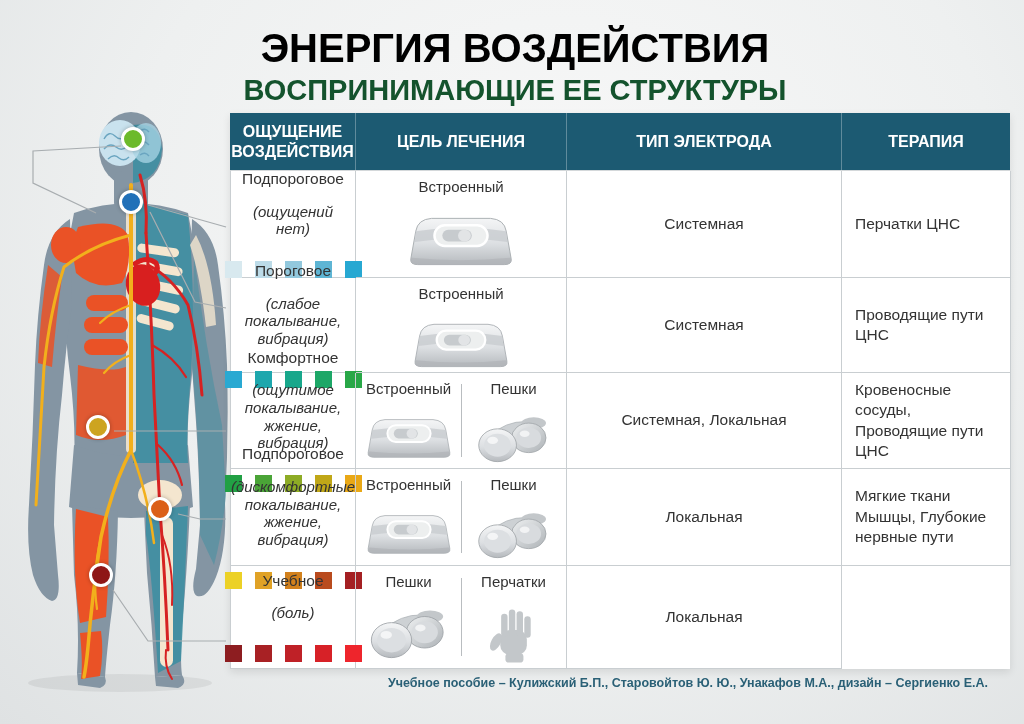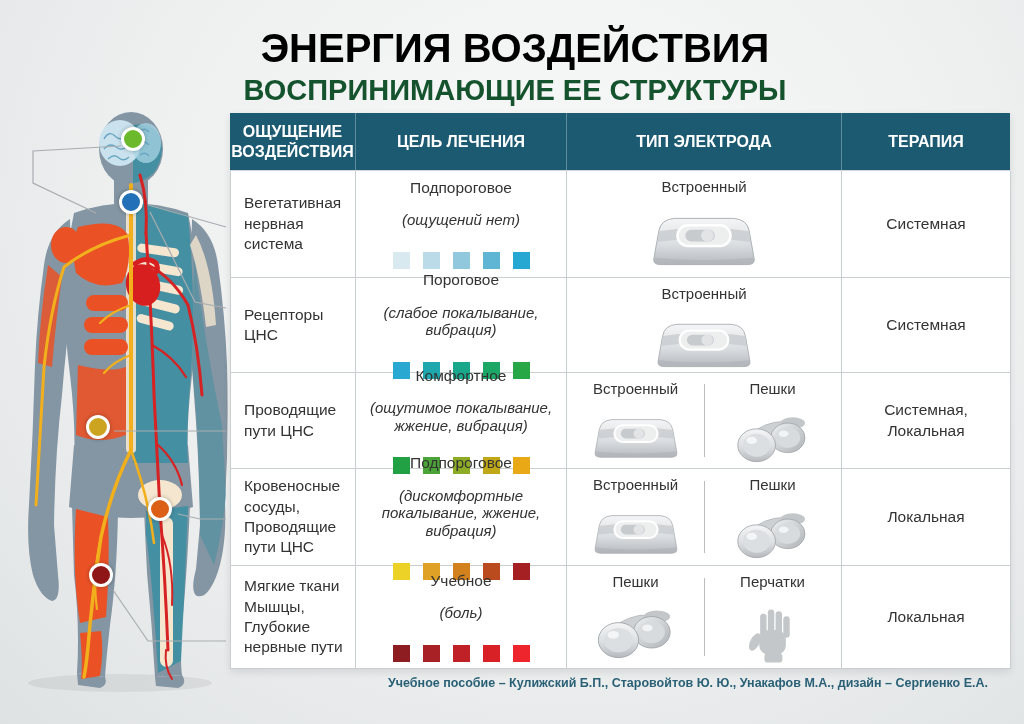--- a/index.html
+++ b/index.html
@@ -233,21 +233,20 @@
   <div class="table">
     <div class="thead">
       <div class="th">ОЩУЩЕНИЕ ВОЗДЕЙСТВИЯ</div>
       <div class="th">ЦЕЛЬ ЛЕЧЕНИЯ</div>
       <div class="th">ТИП ЭЛЕКТРОДА</div>
       <div class="th">ТЕРАПИЯ</div>
     </div>
 
     <div class="tbody">
 
-      <div class="cell cell-target">Вегетативная нервная система</div>
       <div class="cell cell-sense">
         <div class="sense-name">Подпороговое</div>
         <div class="sense-detail">(ощущений нет)</div>
         <div class="swatches">
           <span class="swatch" style="background: rgb(216, 233, 239);"></span>
           <span class="swatch" style="background: rgb(188, 219, 232);"></span>
           <span class="swatch" style="background: rgb(146, 200, 221);"></span>
           <span class="swatch" style="background: rgb(94, 181, 212);"></span>
           <span class="swatch" style="background: rgb(39, 168, 210);"></span>
         </div>
@@ -255,21 +254,21 @@
       <div class="cell cell-electrode">
         <div class="elec-half">
           <div class="elec-label">Встроенный</div>
           <svg width="118" height="60">
               <use href="#sym-device"></use>
             </svg>
         </div>
       </div>
       <div class="cell cell-therapy">Системная</div>
 
-      <div class="cell cell-target">Рецепторы ЦНС</div>
+      <div class="cell cell-target">Перчатки ЦНС</div>
       <div class="cell cell-sense">
         <div class="sense-name">Пороговое</div>
         <div class="sense-detail">(слабое покалывание, вибрация)</div>
         <div class="swatches">
           <span class="swatch" style="background: rgb(41, 169, 210);"></span>
           <span class="swatch" style="background: rgb(30, 167, 173);"></span>
           <span class="swatch" style="background: rgb(24, 167, 139);"></span>
           <span class="swatch" style="background: rgb(29, 167, 103);"></span>
           <span class="swatch" style="background: rgb(40, 167, 71);"></span>
         </div>

